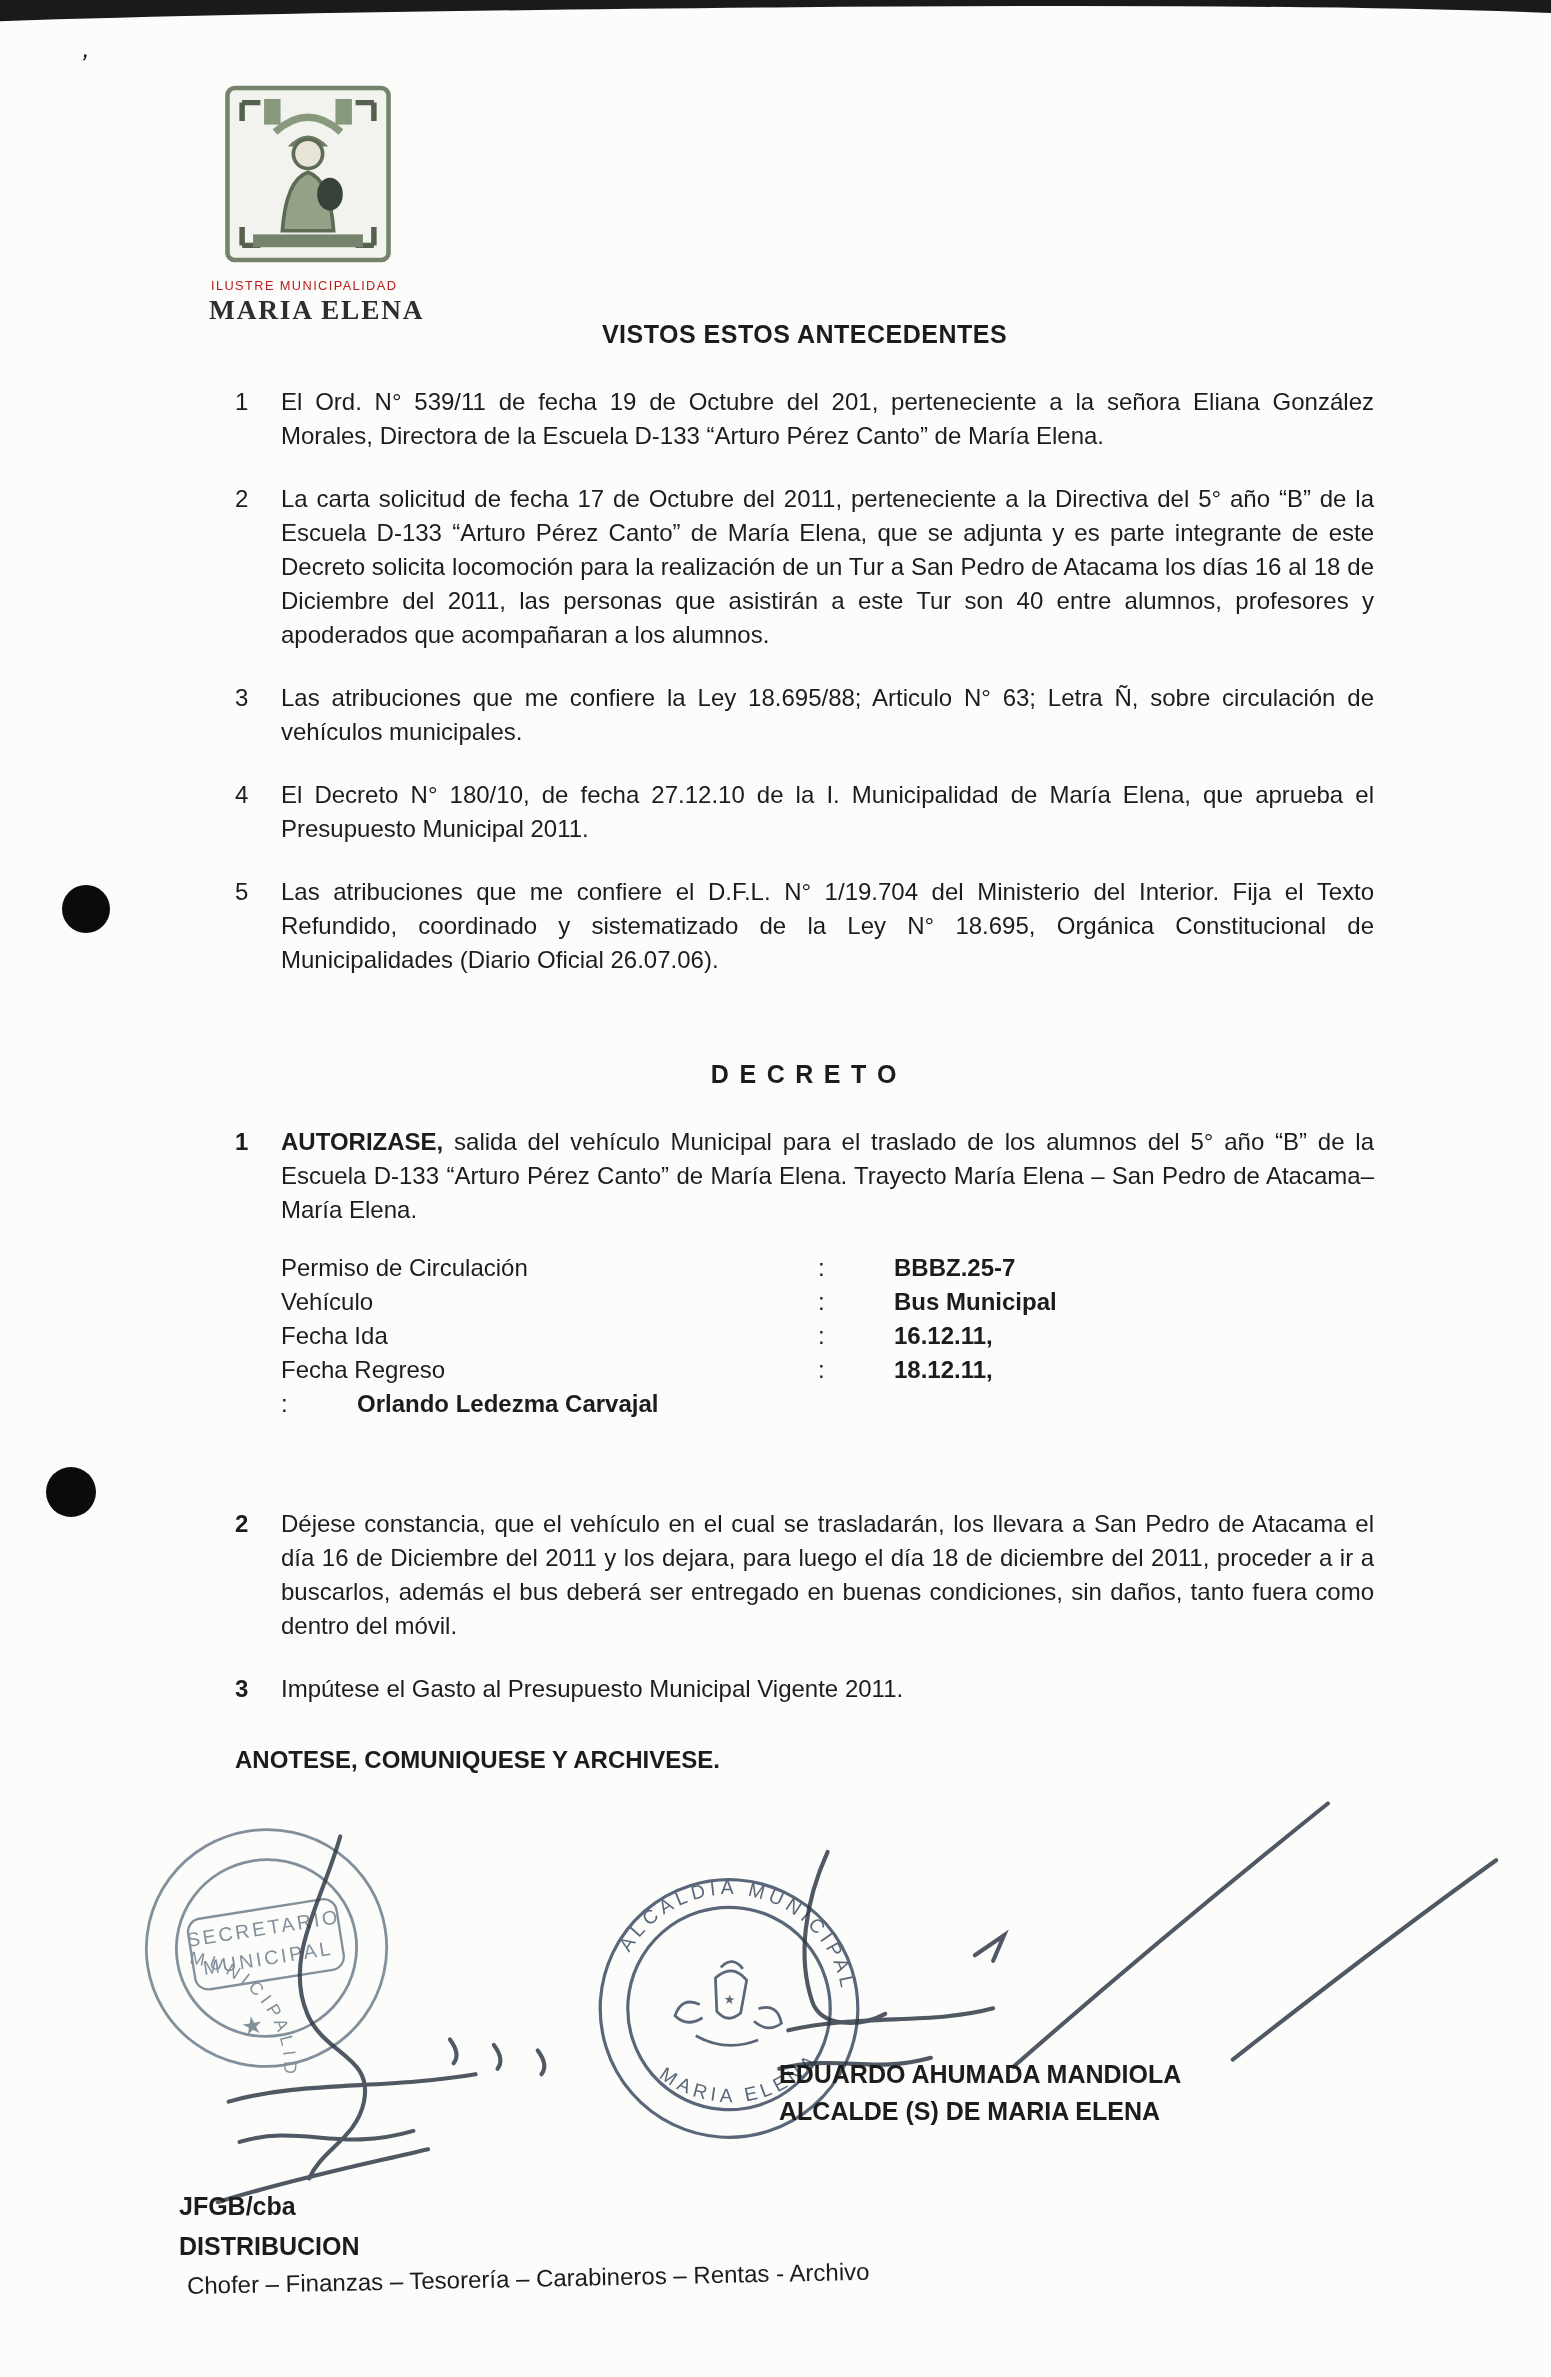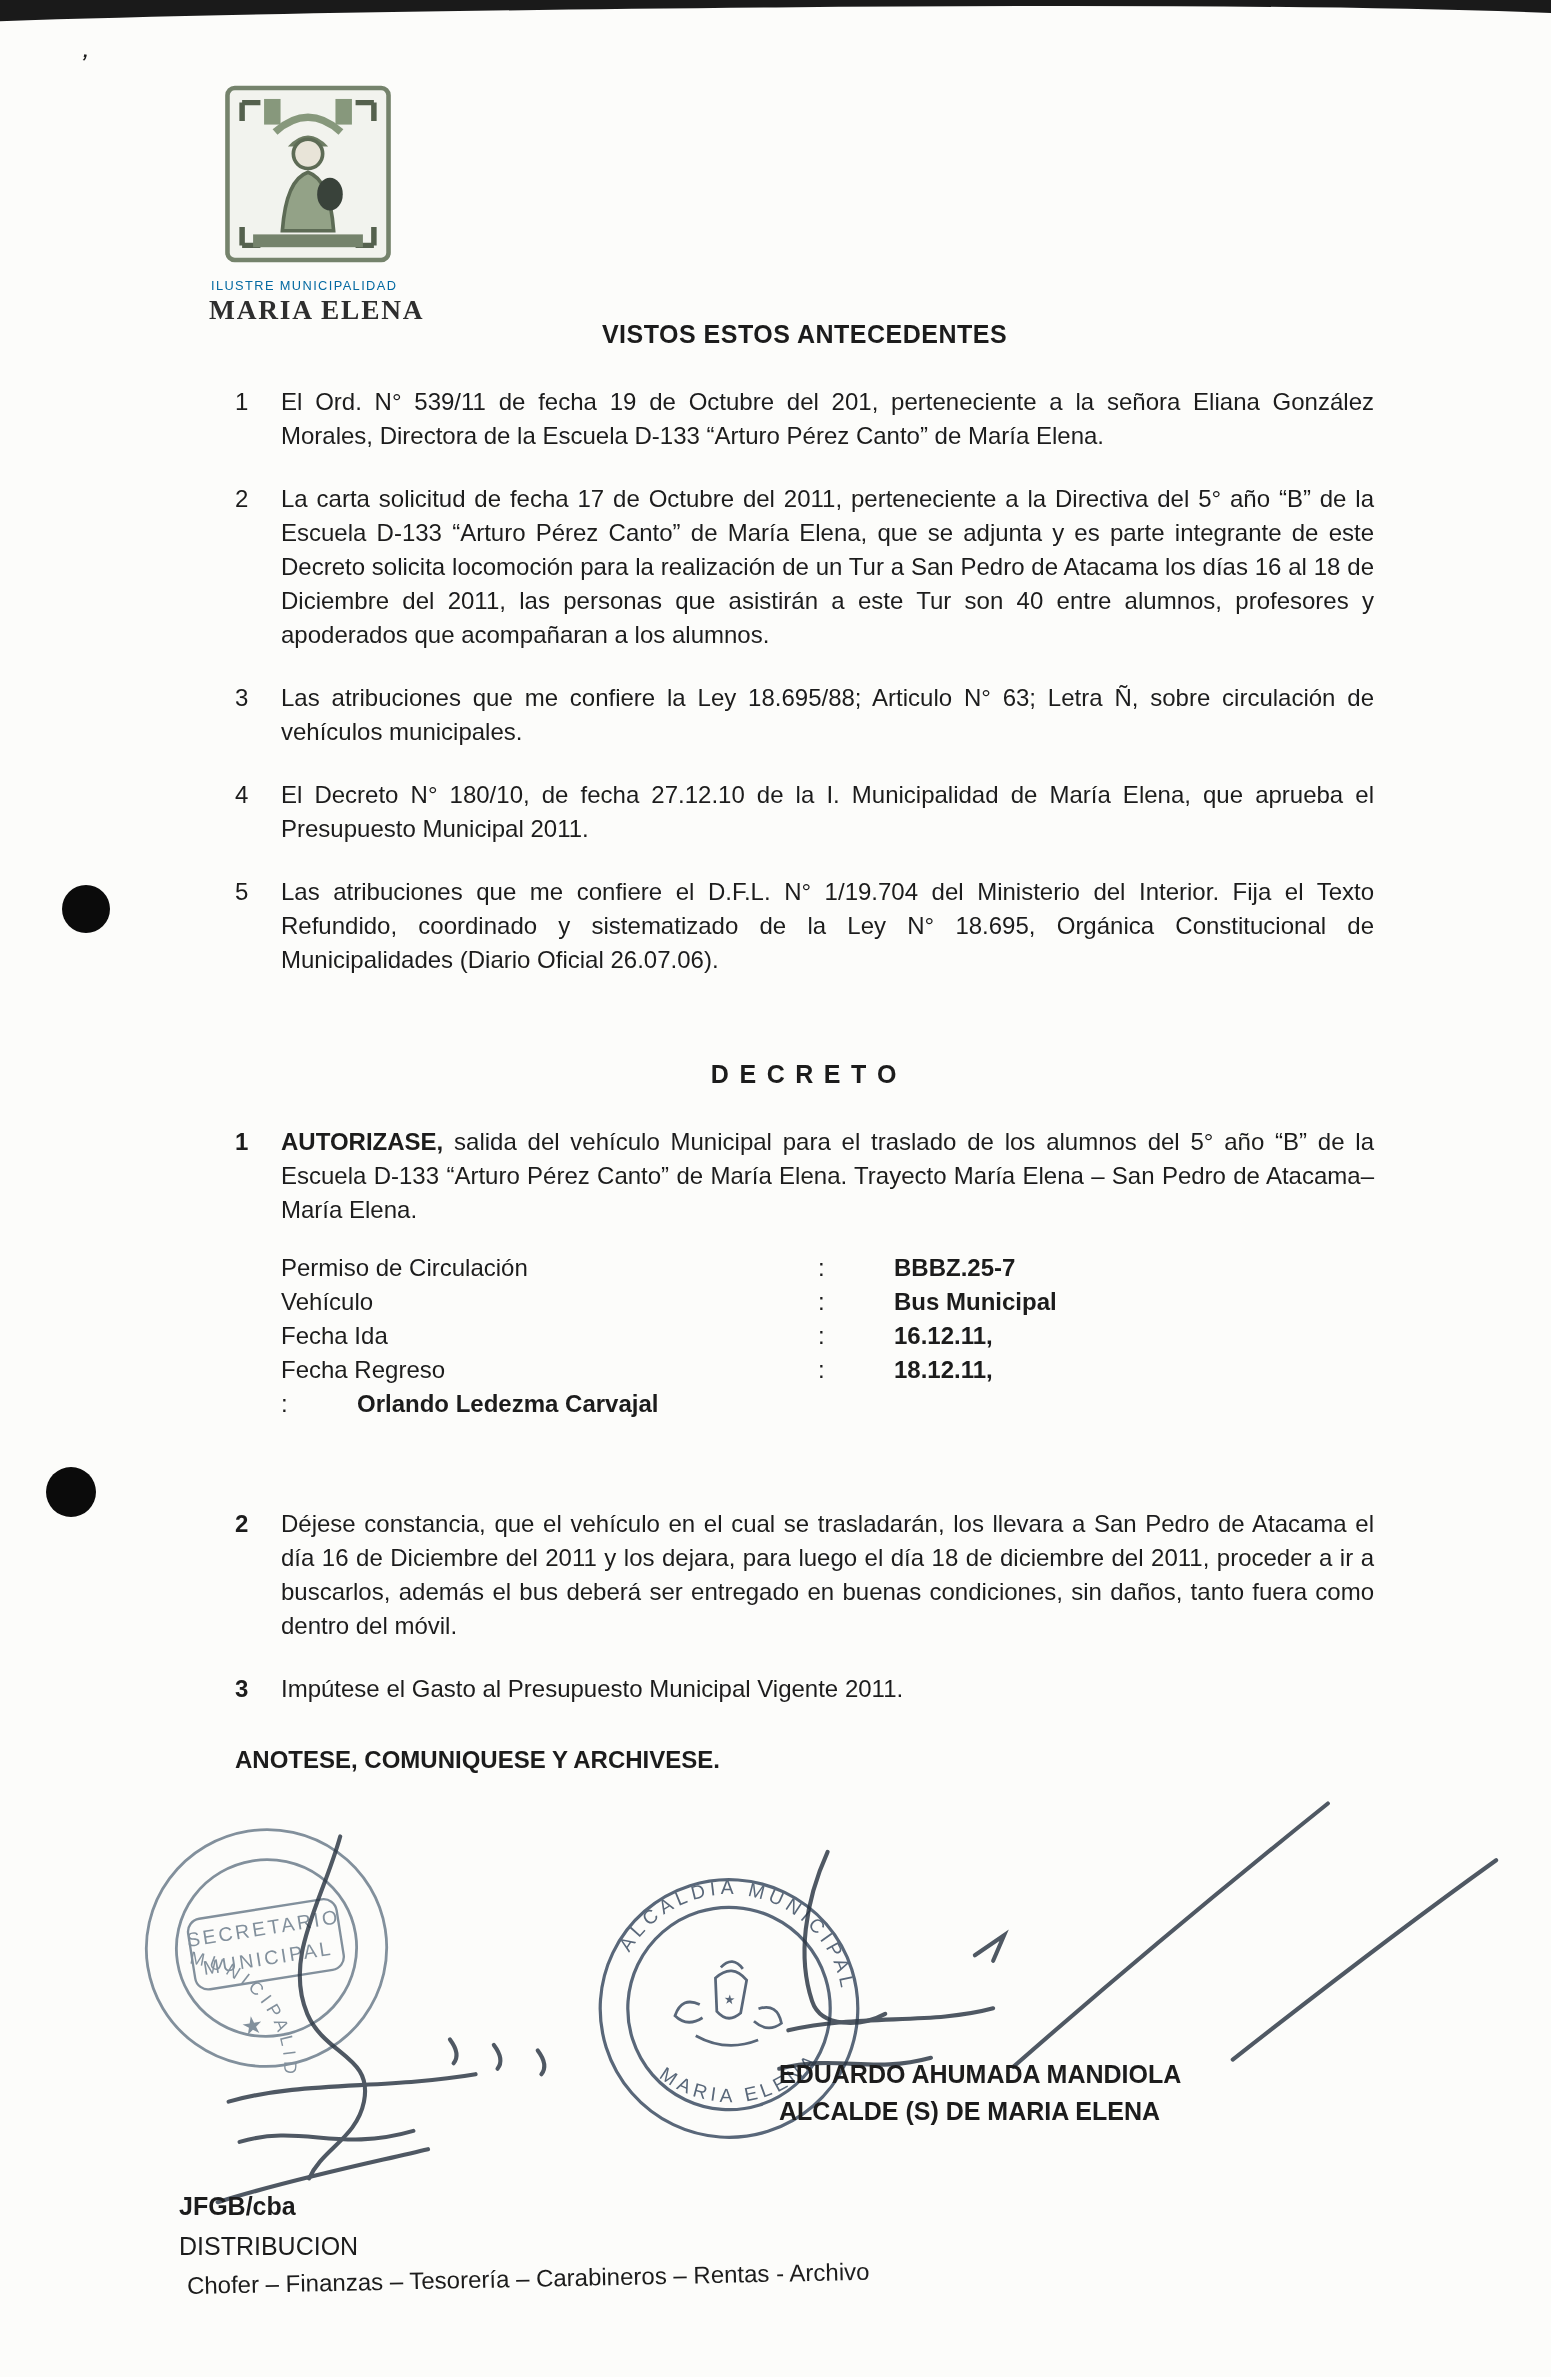--- a/index.html
+++ b/index.html
@@ -13,21 +13,21 @@
 
   
   .scan-top{position:absolute;top:0;left:0;width:1551px;height:24px;display:block;}
   .artifact-mark{position:absolute;left:80px;top:48px;font-size:27.4px;color:#1a1a1a;transform:rotate(14deg);}
   .hole{position:absolute;background:#0b0b0b;border-radius:50%;}
   .hole1{left:62px;top:885px;width:48px;height:48px;}
   .hole2{left:46px;top:1467px;width:50px;height:50px;}
 
   
   .emblem{position:absolute;left:220px;top:77px;width:176px;height:194px;}
-  .inst{position:absolute;left:211px;top:278px;font-size:12.8px;letter-spacing:1.4px;color:#0369a1;}
+  .inst{position:absolute;left:211px;top:278px;font-size:12.8px;letter-spacing:1.4px;color:#b91c1c;}
   .muni{position:absolute;left:209px;top:295px;font-family:"Liberation Serif",serif;font-weight:bold;
         font-size:27.4px;letter-spacing:1.8px;color:#2e2e2e;}
   .decree-head{position:absolute;left:901px;top:166px;font-weight:bold;font-size:25px;line-height:34px;}
   .decree-head .date-gap{margin-left:27.4px;}
 
   
   .main{position:absolute;left:235px;top:317px;width:1139px;font-size:24px;line-height:34px;}
   .vistos-title{font-weight:bold;text-align:center;font-size:25px;margin:0 0 34px 0;letter-spacing:0.5px;}
   .item{display:flex;margin-bottom:29px;}
   .item-num{width:46px;flex:none;}
@@ -44,21 +44,21 @@
 
   
   .stamp-secretary{position:absolute;left:135px;top:1820px;width:263px;height:256px;transform:rotate(-9deg);opacity:.75;}
   .stamp-mayor{position:absolute;left:591px;top:1866px;width:276px;height:285px;transform:rotate(4deg);opacity:.85;}
   .sig-overlay{position:absolute;left:0;top:1765px;width:1551px;height:612px;pointer-events:none;}
   .mayor-block{position:absolute;left:779px;top:2012px;font-weight:bold;font-size:25px;line-height:37px;margin-top:44px;}
   .secretary-block{position:absolute;left:253px;top:2082px;font-weight:bold;font-size:25px;line-height:37px;}
 
   
   .initials{position:absolute;left:179px;top:2192px;font-weight:bold;font-size:25px;}
-  .distribution-title{position:absolute;left:179px;top:2232px;font-weight:normal;font-size:25px;}
+  .distribution-title{position:absolute;left:179px;top:2232px;font-weight:bold;font-size:25px;}
   .distribution-list{position:absolute;left:187px;top:2272px;font-size:24px;
     transform:rotate(-1.2deg);transform-origin:left center;}
 </style>
 </head>
 <body>
 
 <div class="page">
 
   <svg class="scan-top" viewBox="0 0 1696 26" preserveAspectRatio="none">
     <path d="M0 0 H1696 V14 Q1400 3 848 8 Q300 13 0 23 Z" fill="#1a1a1a"></path>

